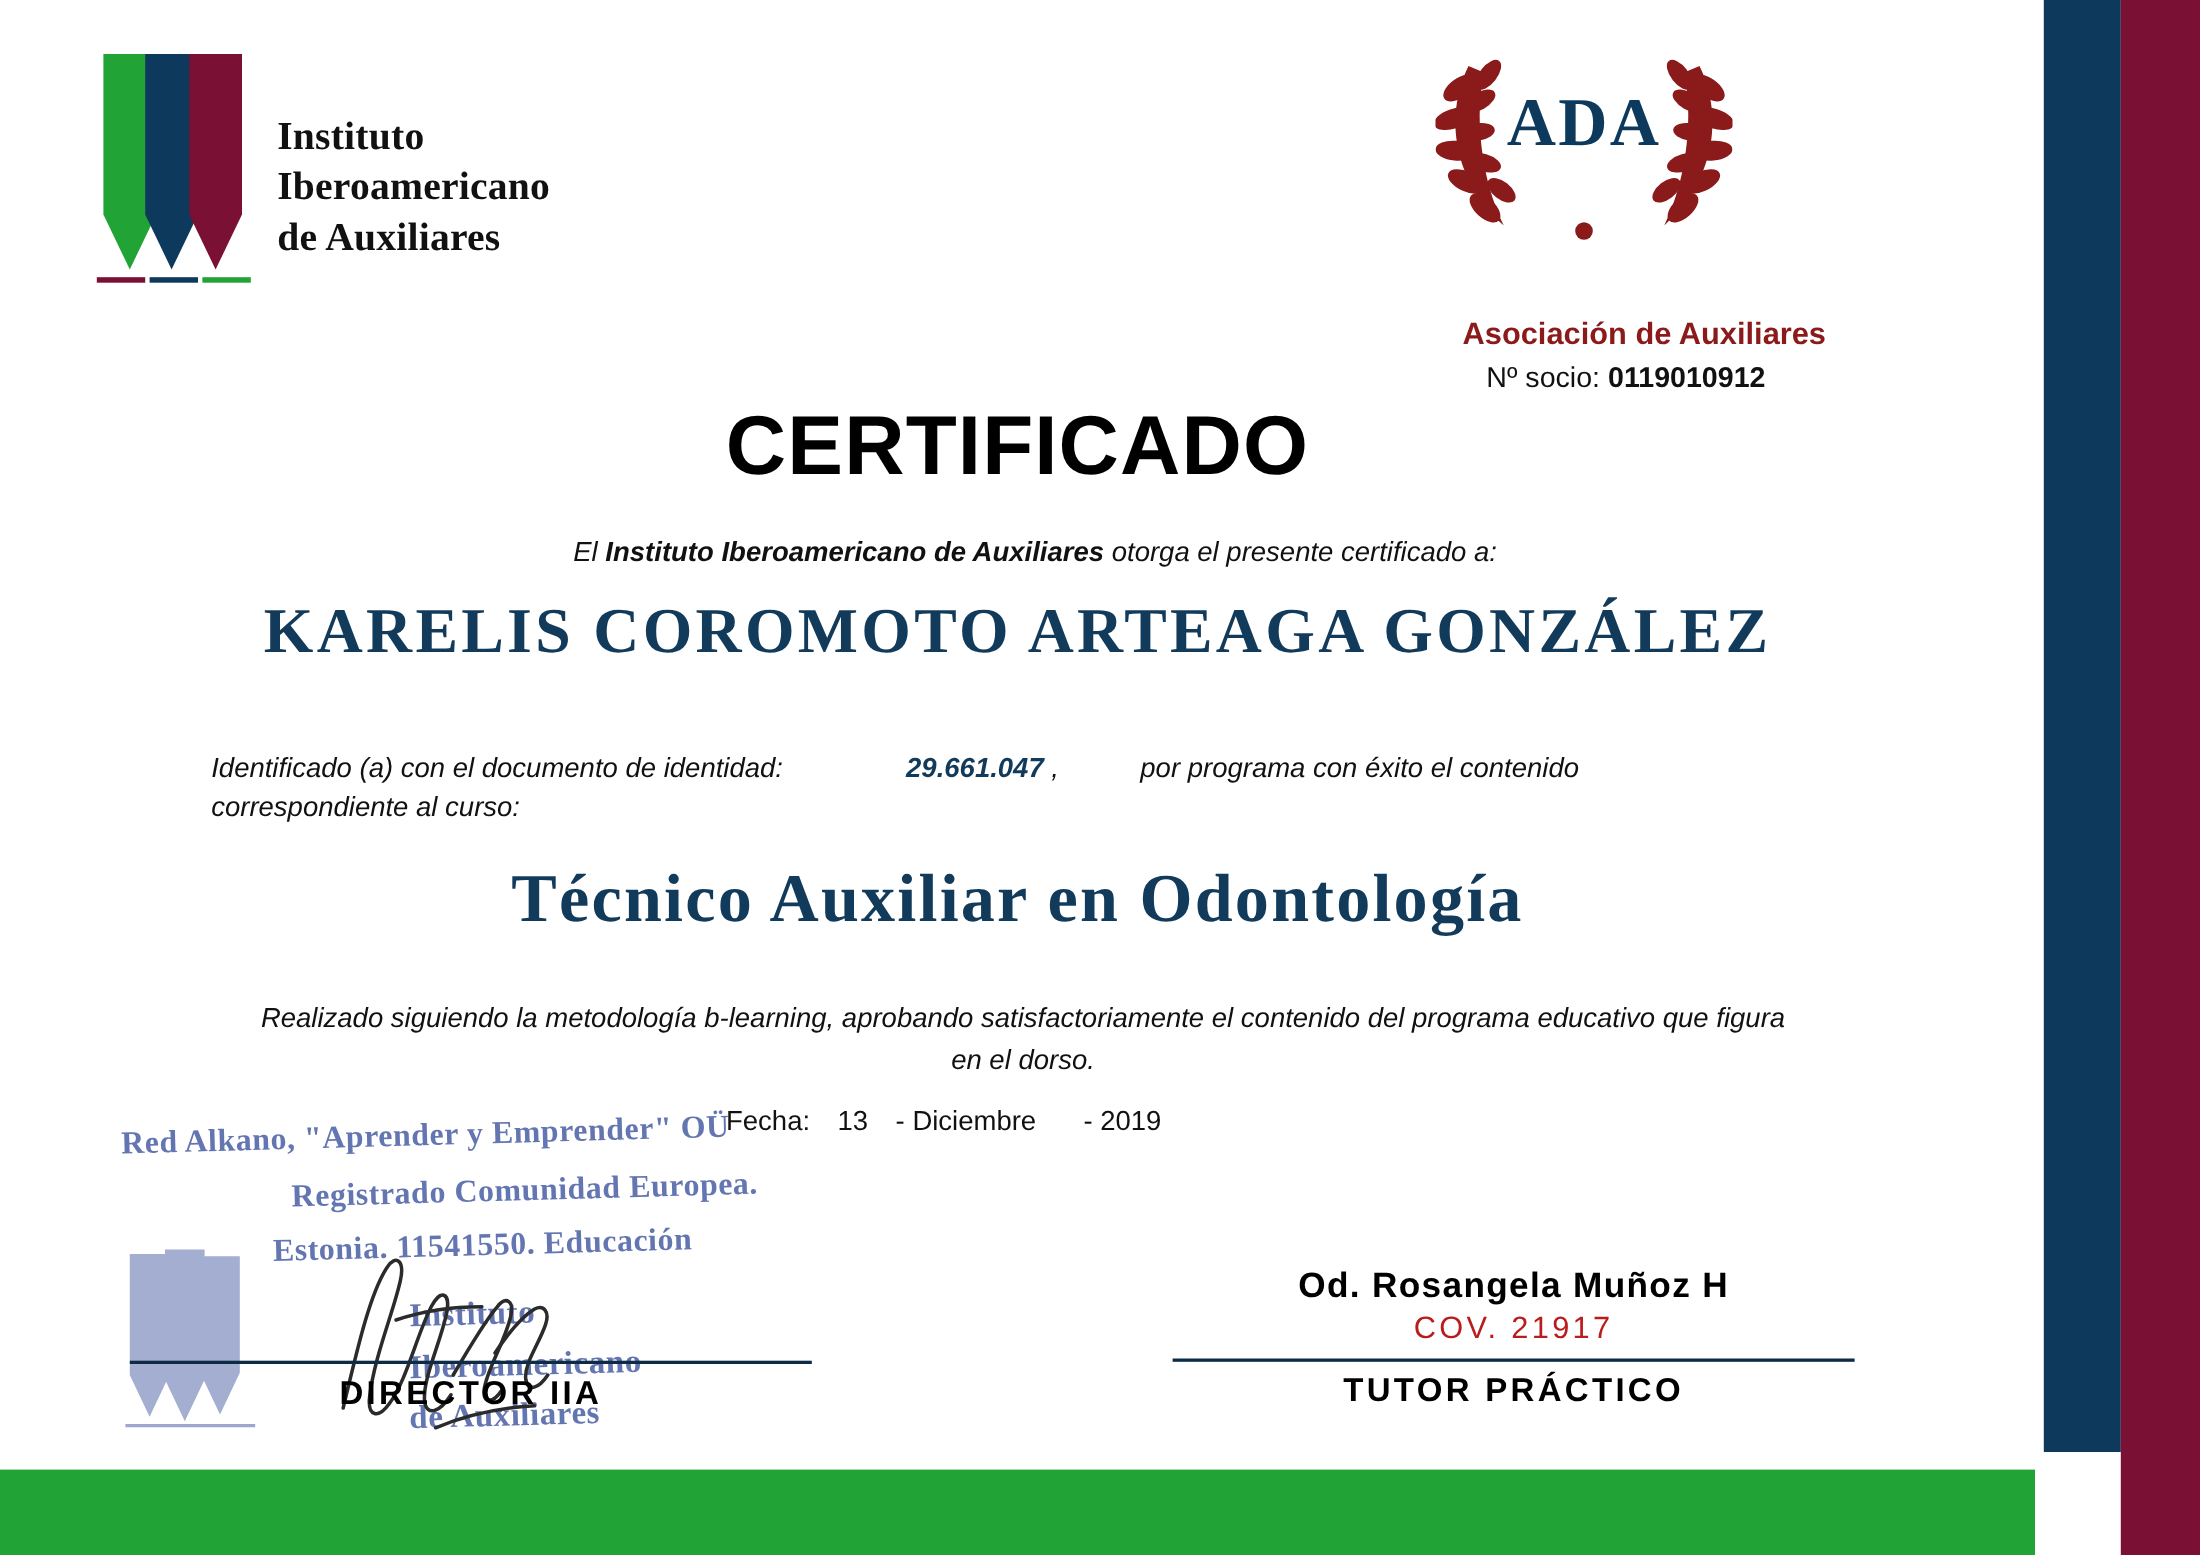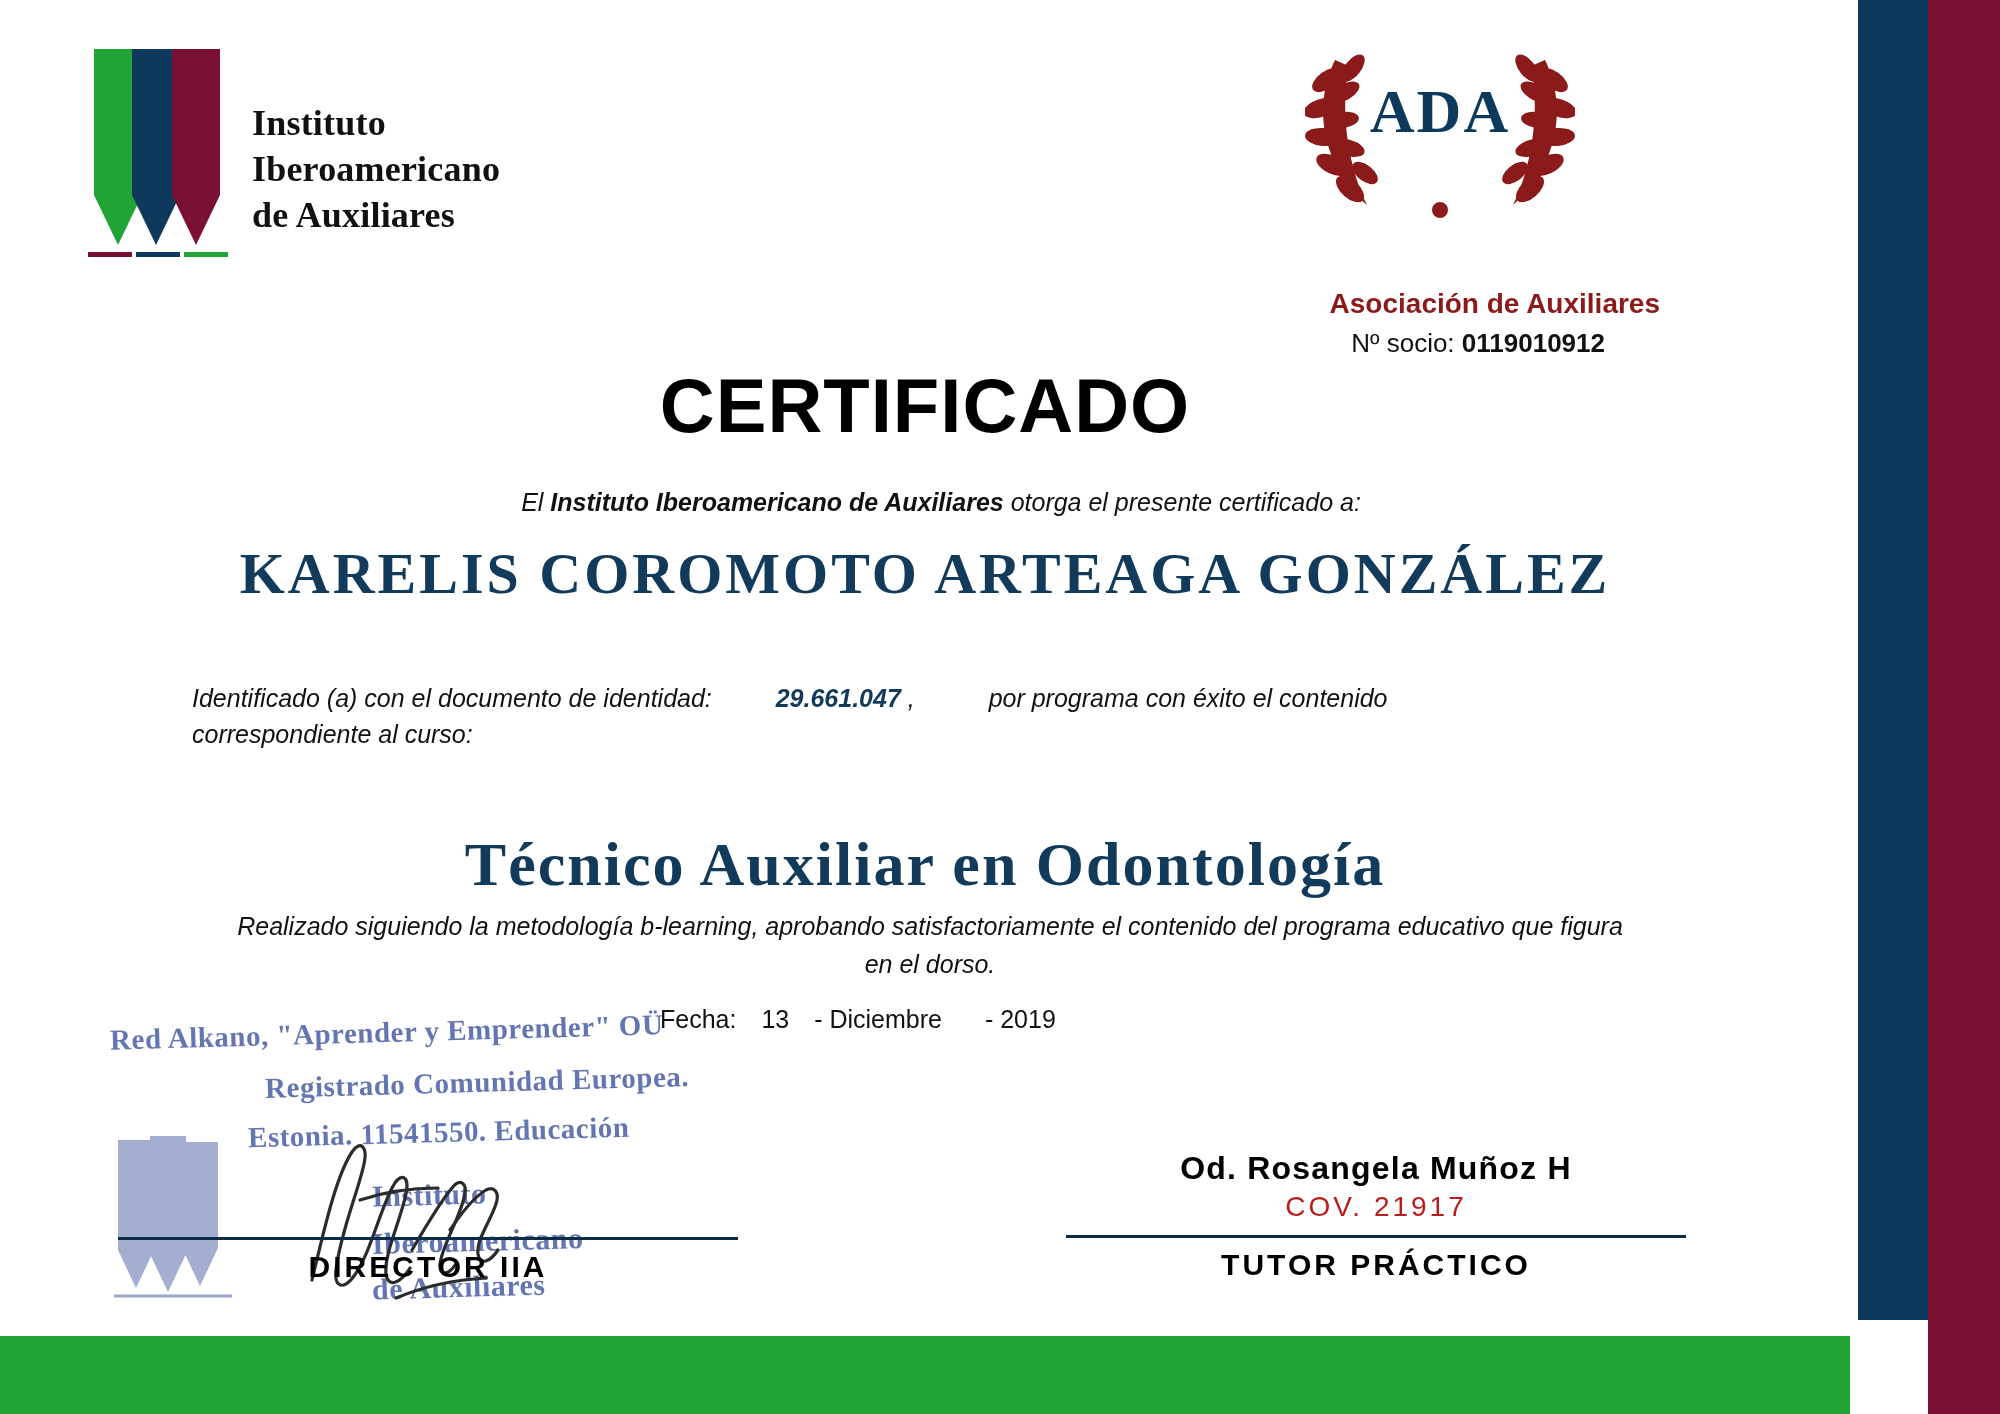--- a/index.html
+++ b/index.html
@@ -171,36 +171,36 @@
     width: 1480px;
     font-size: 25px;
     font-style: italic;
     color: #111111;
     line-height: 1.45;
   }
   .id-number {
     font-weight: bold;
     color: #123a5a;
     font-style: italic;
+    margin-left: 48px;
   }
   .id-spacer { display: inline-block; width: 60px; }
   .id-spacer-small { display: inline-block; width: 50px; }
 
   .course-name {
     position: absolute;
     left: 0;
     top: 782px;
     width: 1850px;
     text-align: center;
     font-family: "Liberation Serif", serif;
     font-size: 62px;
     font-weight: bold;
     color: #123a5a;
     letter-spacing: 2px;
-    margin-top: 47px;
   }
 
   .methodology {
     position: absolute;
     left: 230px;
     top: 908px;
     width: 1400px;
     text-align: center;
     font-size: 25px;
     font-style: italic;

